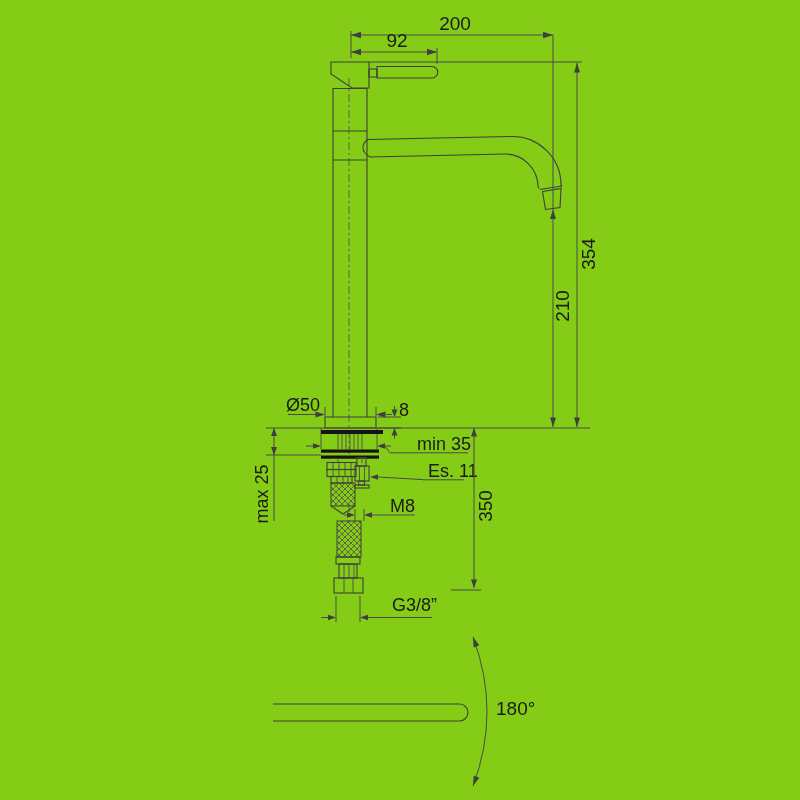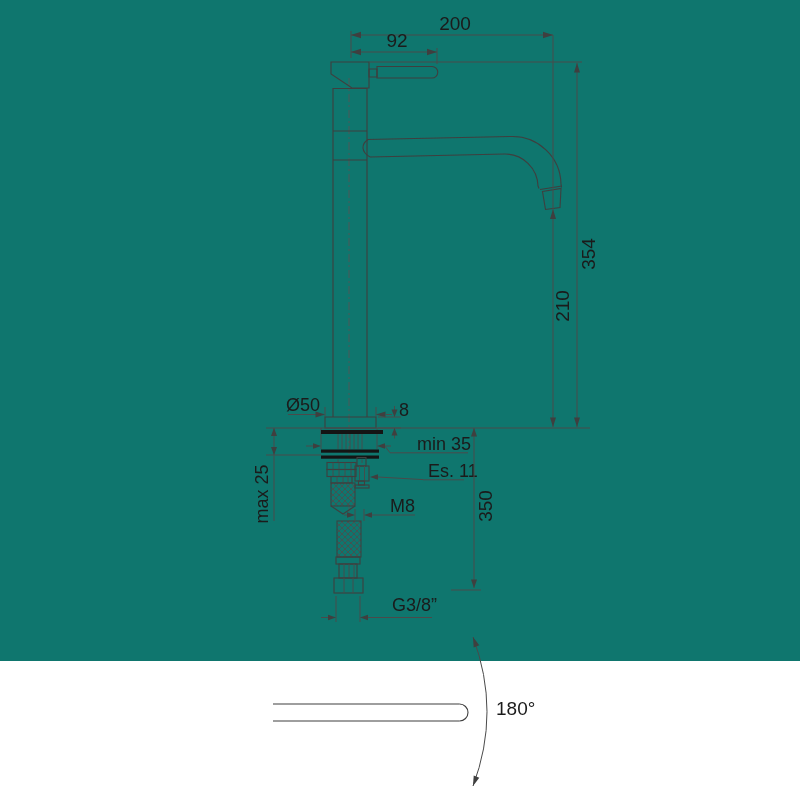--- a/index.html
+++ b/index.html
@@ -5,23 +5,23 @@
   html, body {
     margin: 0;
     padding: 0;
     background: #ffffff;
     width: 800px;
     height: 800px;
     overflow: hidden;
   }
   #stage {
     width: 800px;
-    height: 661px;
+    height: 800px;
     position: relative;
-    background: #0f766e;
+    background: #84cc16;
   }
   svg { display: block; }
   .ln   { fill: none; stroke: #3f3f3f; stroke-width: 1.1; stroke-linecap: butt; }
   .thin { fill: none; stroke: #4a4a4a; stroke-width: 0.9; }
   .dim  { fill: none; stroke: #4a4a4a; stroke-width: 1; }
   .cl   { fill: none; stroke: #555555; stroke-width: 0.9; stroke-dasharray: 8 3 2 3; }
   .blk  { fill: #141414; stroke: none; }
   .arr  { fill: #3f3f3f; stroke: none; }
   text {
     font-family: "Liberation Sans", "DejaVu Sans", sans-serif;

